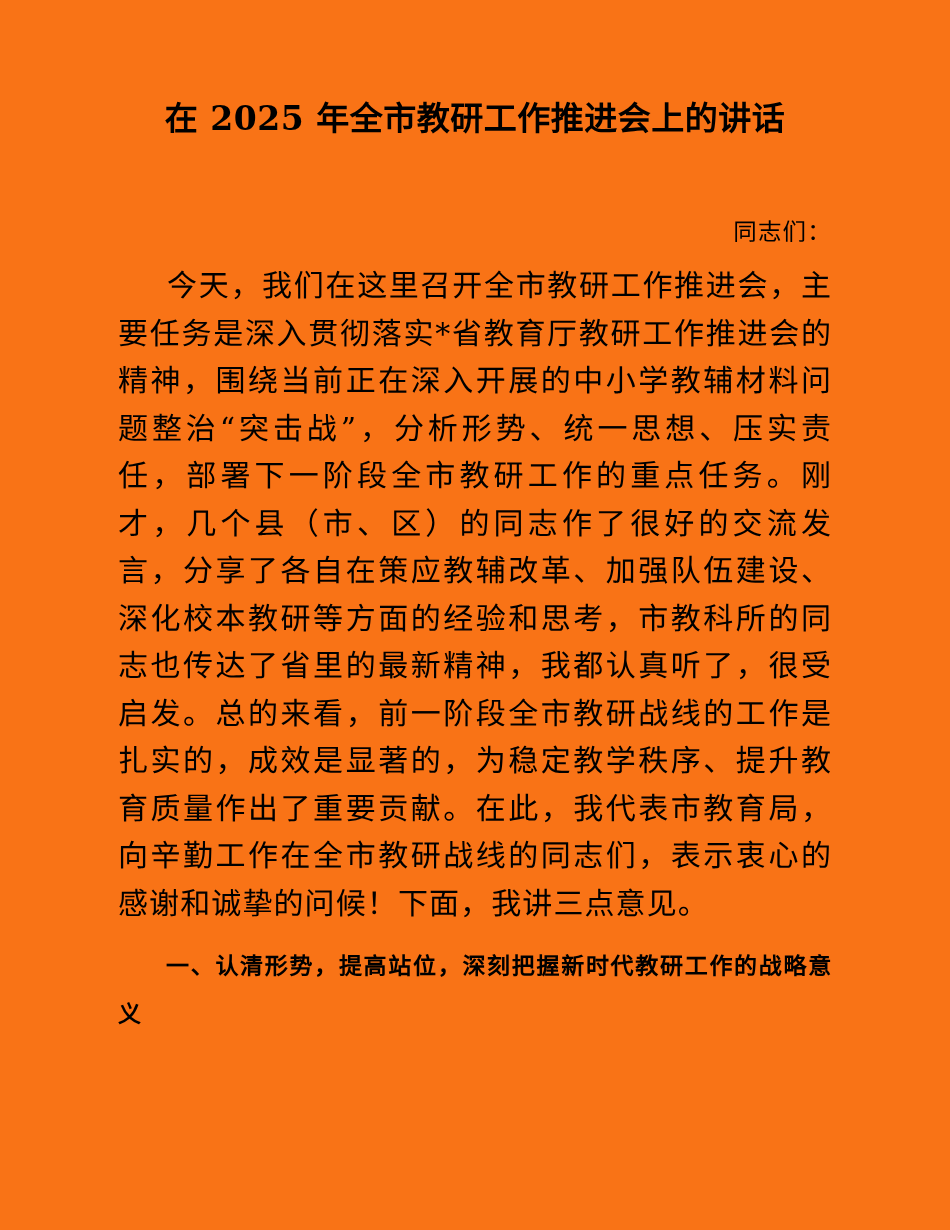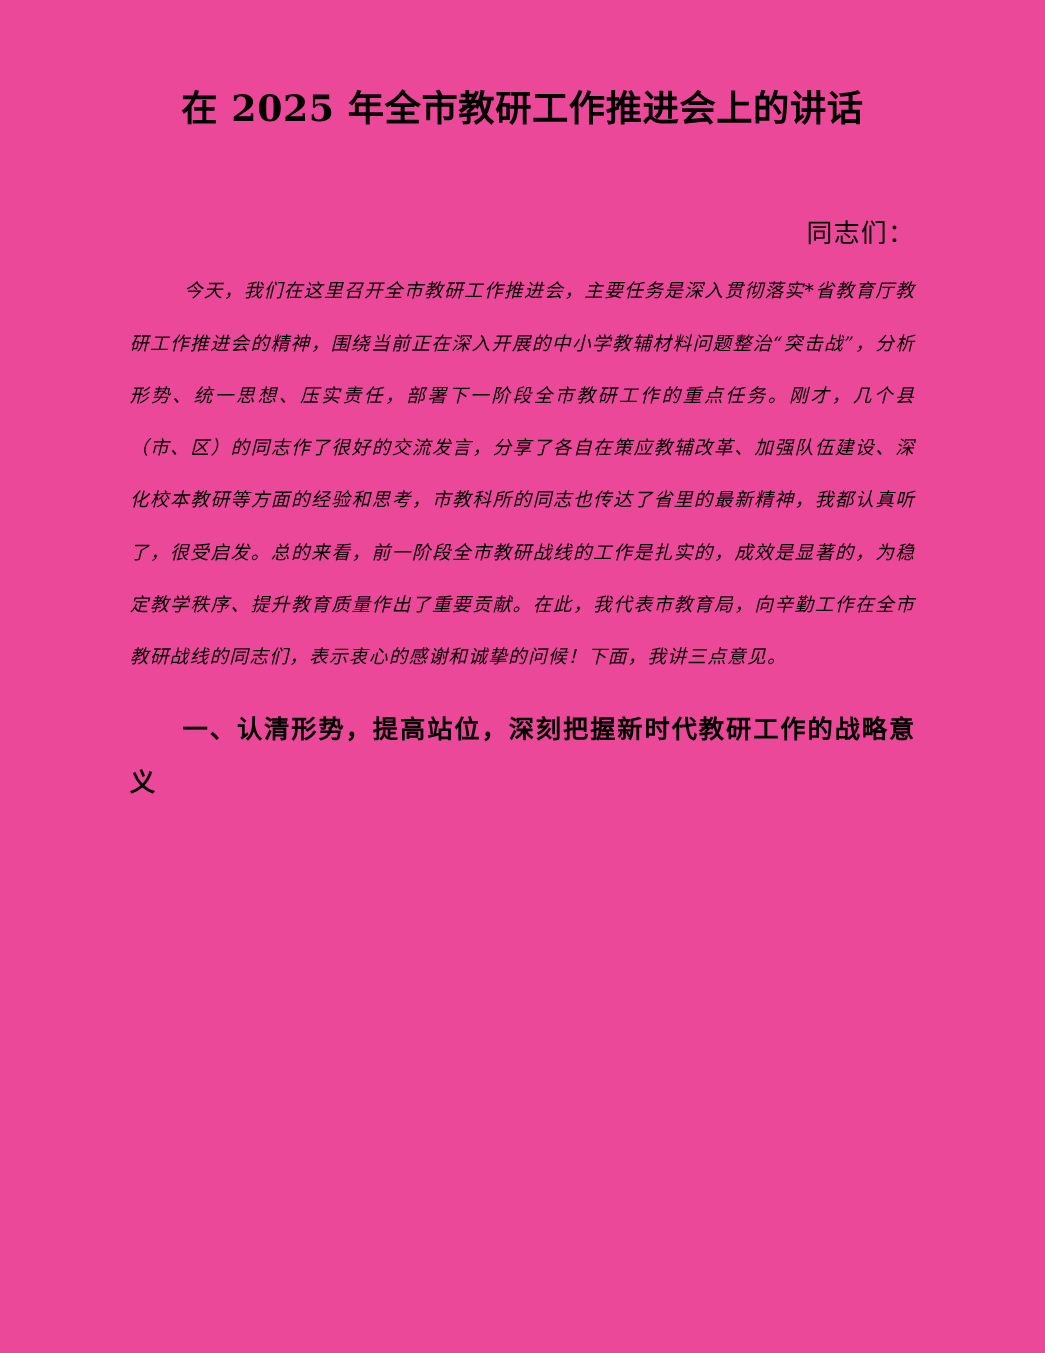--- a/index.html
+++ b/index.html
@@ -11,53 +11,52 @@
     width: 950px;
     height: 1230px;
     overflow: hidden;
     font-family: "DejaVu Serif", "Liberation Serif", serif;
     color: #000000;
   }
   .page {
     box-sizing: border-box;
     width: 950px;
     height: 1230px;
-    padding: 75px 118px 60px 118px;
-    background: #ec4899;
+    padding: 95px 118px 60px 118px;
+    background: #f97316;
   }
   .doc-title {
     font-family: "DejaVu Serif", "Liberation Serif", serif;
     font-weight: bold;
     font-size: 33px;
     line-height: 48px;
     text-align: center;
     letter-spacing: 0.5px;
     margin: 0 0 66px 0;
     white-space: nowrap;
   }
   .salutation {
     font-size: 23.5px;
     line-height: 47px;
     letter-spacing: 1.2px;
     text-indent: 47px;
     margin: 0 0 6px 0;
     text-align: right;
   }
   .body-para {
-    font-size: 17px;
+    font-size: 30px;
     line-height: 47.5px;
     letter-spacing: 1.1px;
     text-indent: 49px;
     text-align: justify;
     text-justify: inter-ideograph;
     margin: 0 0 6px 0;
-    font-style: italic;
   }
   .heading-1 {
-    font-family: Liberation Sans, sans-serif;
+    font-family: Liberation Mono, monospace;
     font-weight: bold;
     font-size: 23px;
     line-height: 47.5px;
     letter-spacing: 0.8px;
     text-indent: 48px;
     text-align: justify;
     text-justify: inter-ideograph;
     margin: 18px 0 0 0;
   }
 </style>

